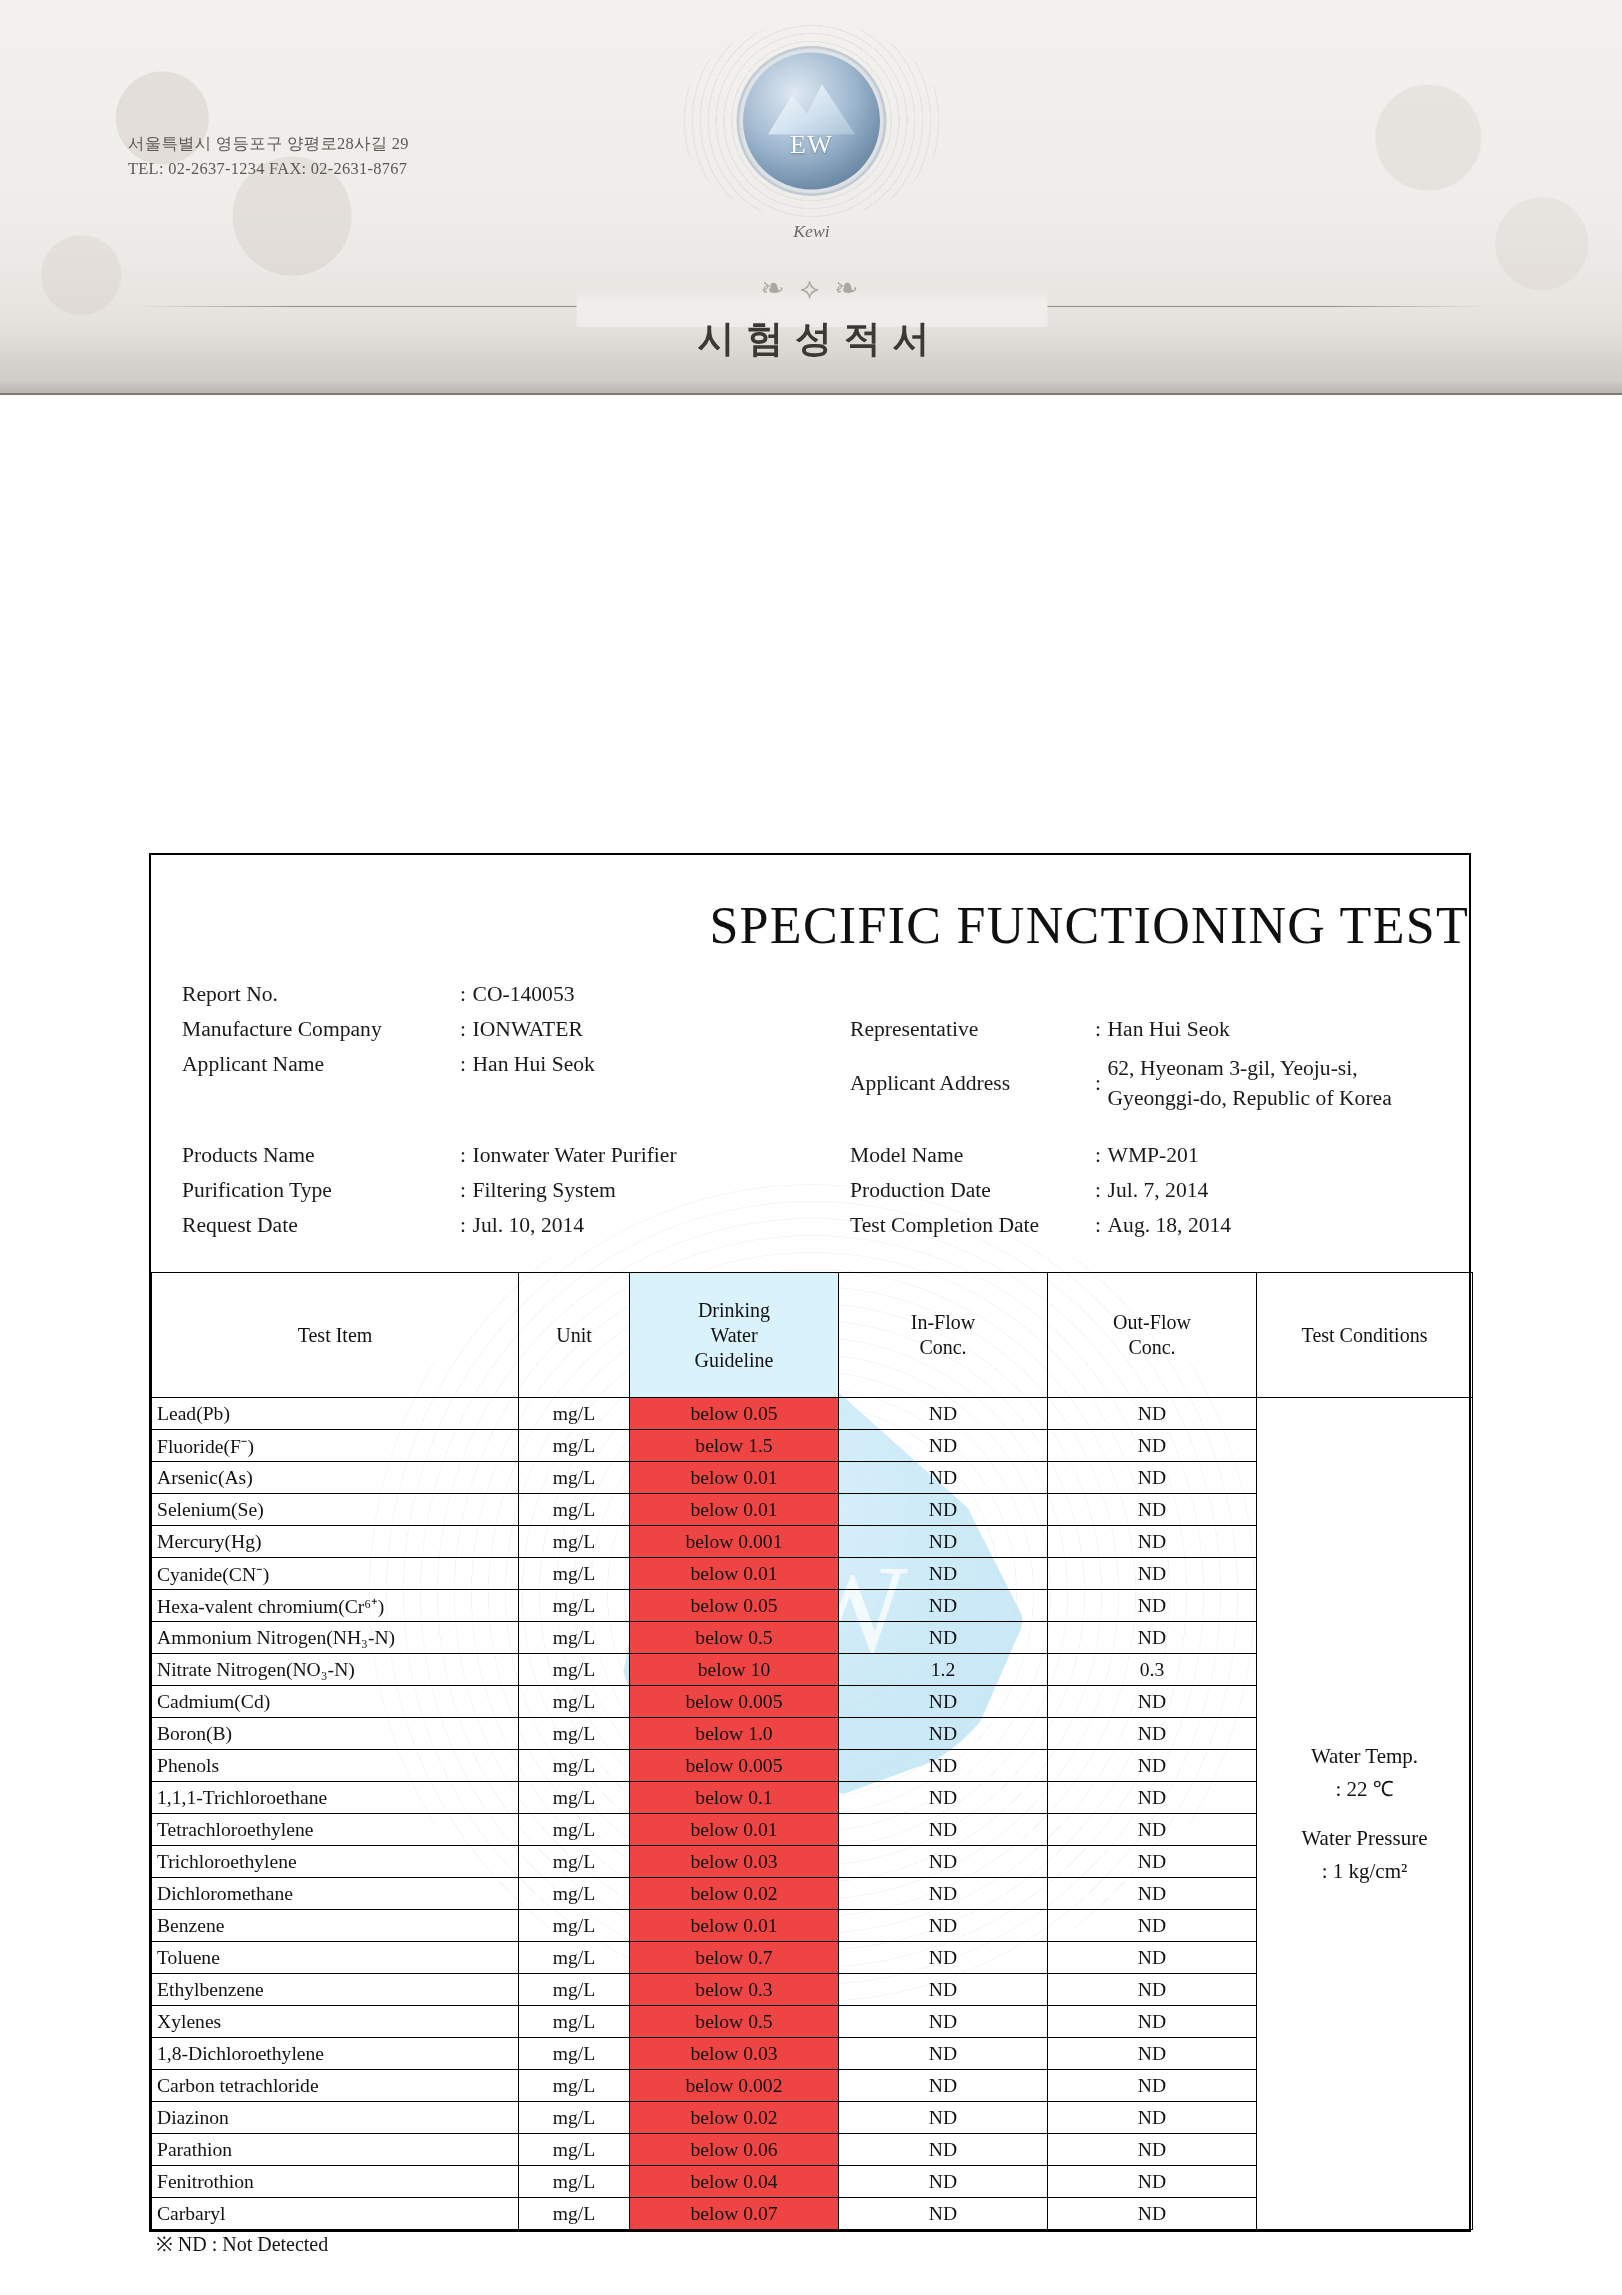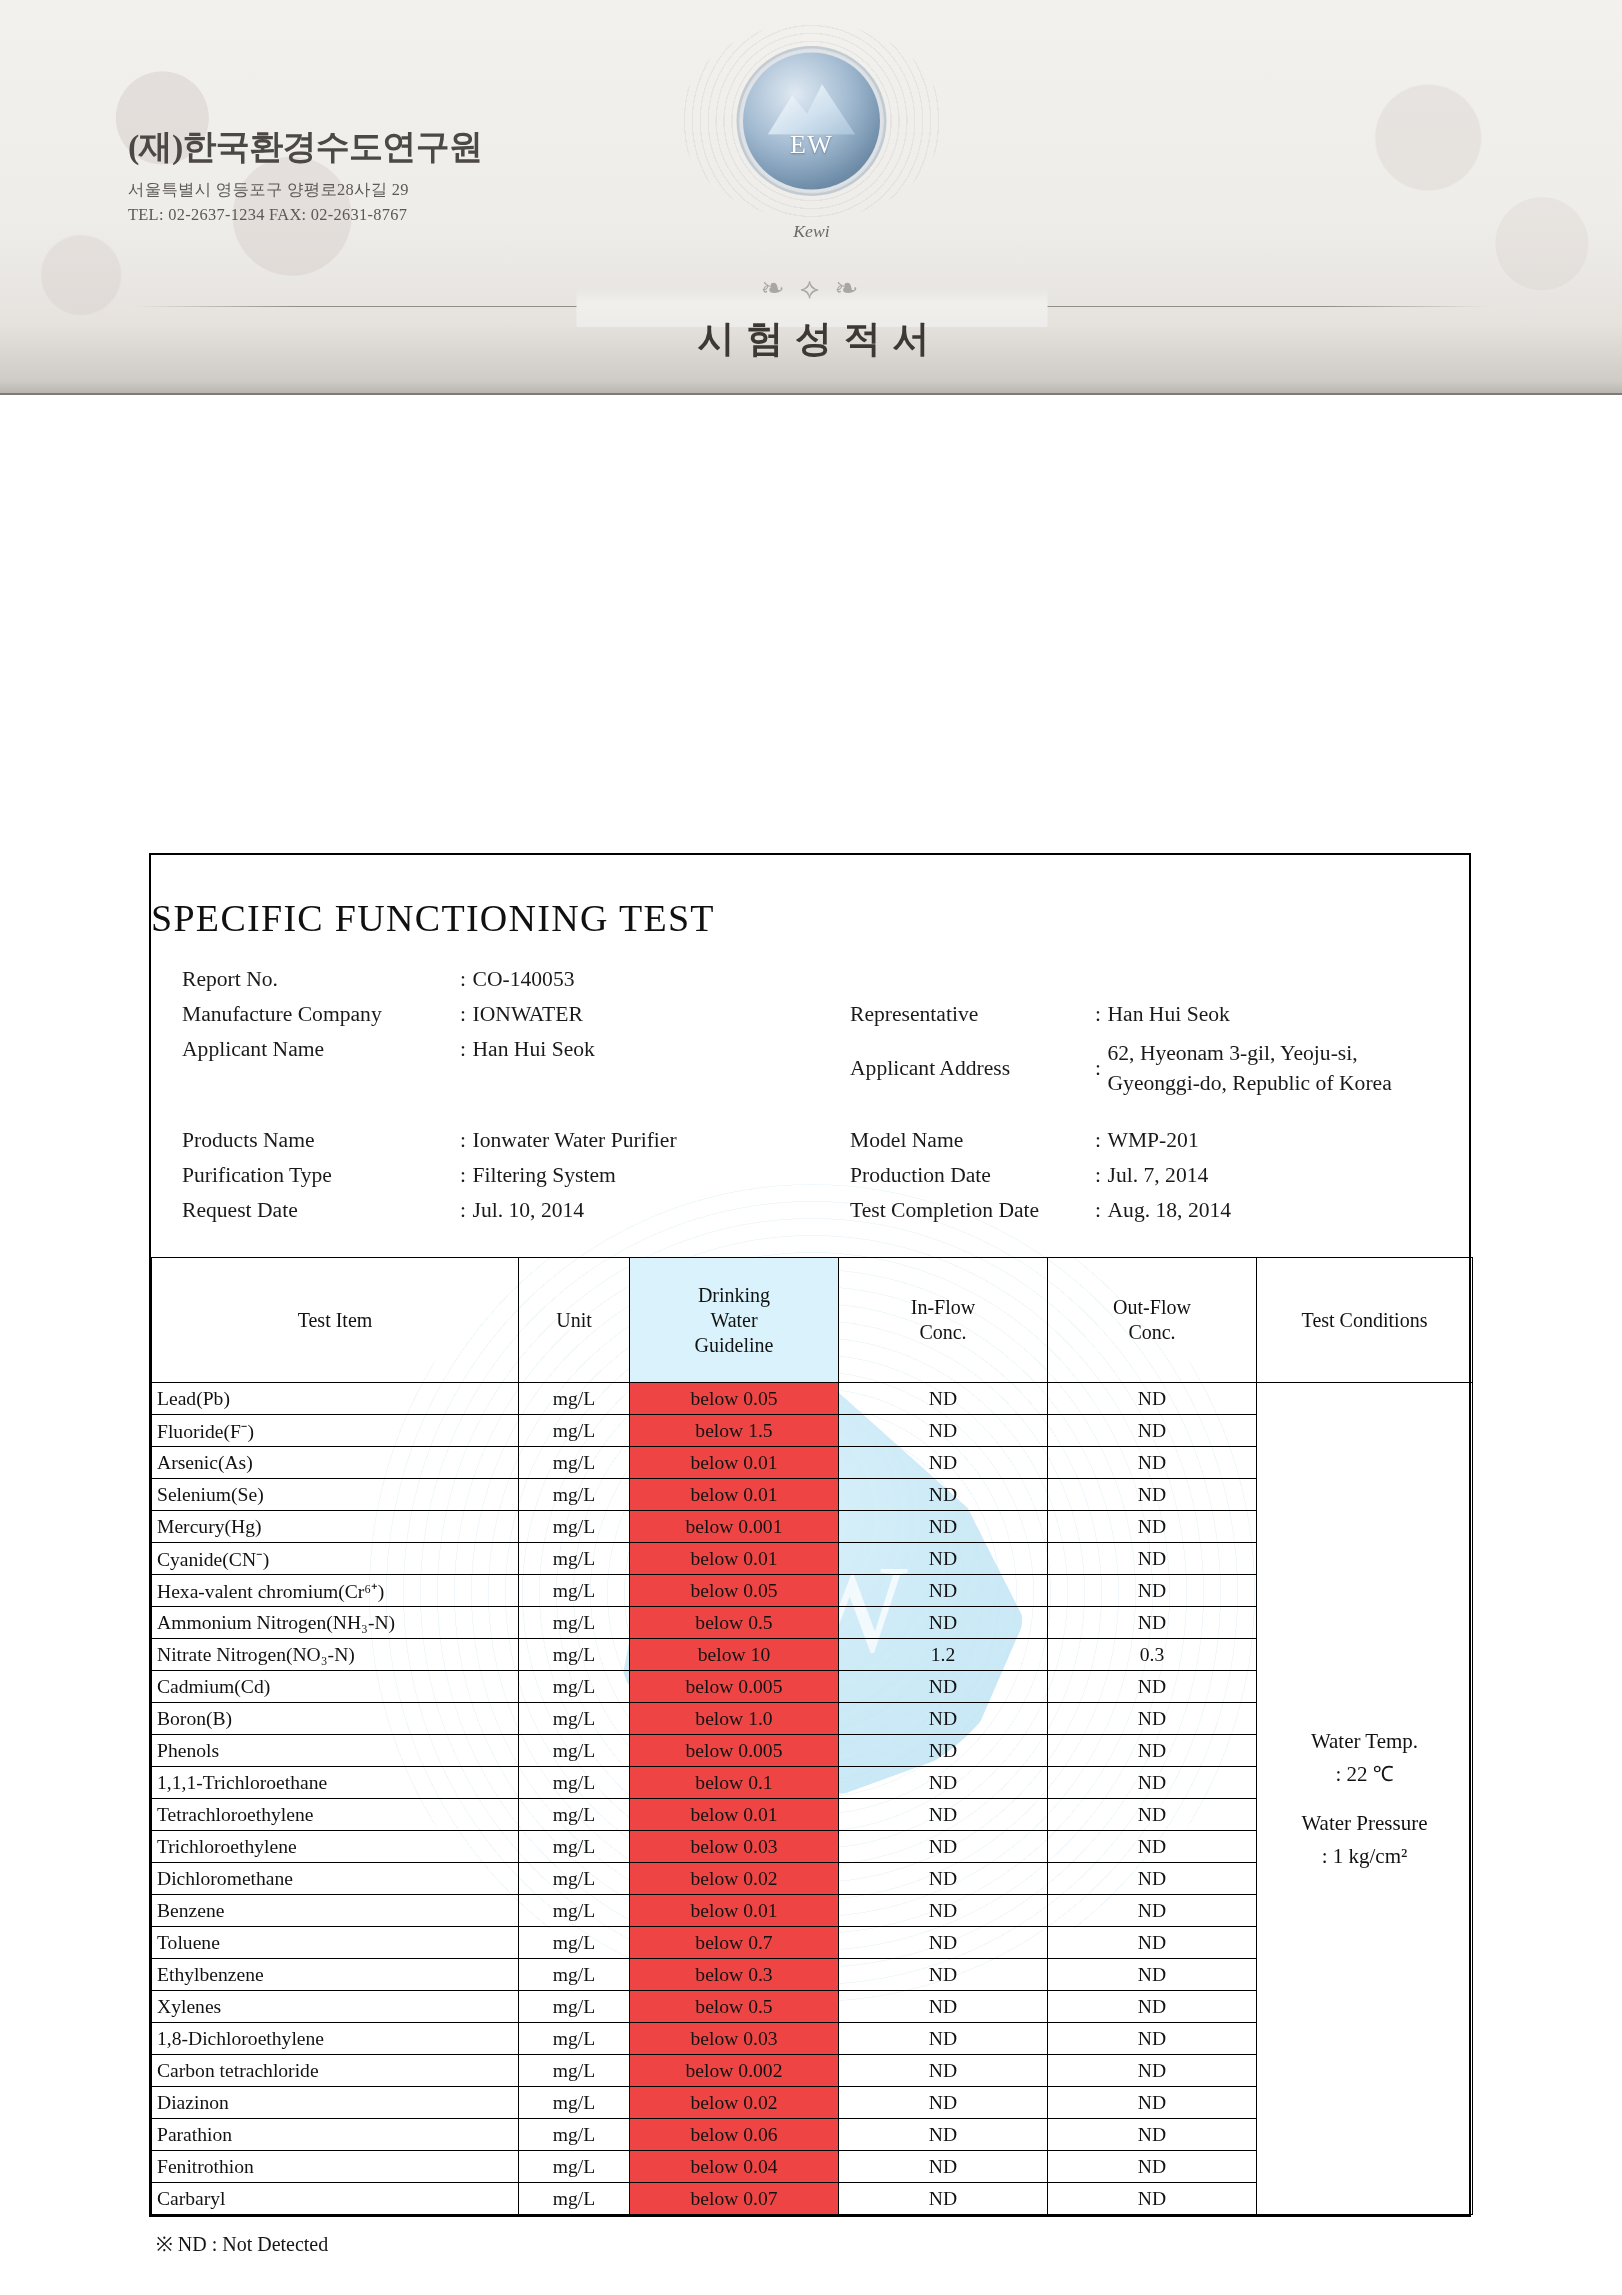--- a/index.html
+++ b/index.html
@@ -247,22 +247,22 @@
   .cert-box {
     position: absolute;
     left: 149px;
     top: 458px;
     width: 1322px;
     border: 2px solid #000;
     background: transparent;
     box-sizing: border-box;
   }
   .cert-title {
-    text-align: left;
-    font-size: 38px;
+    text-align: right;
+    font-size: 52px;
     letter-spacing: 1.3px;
     padding: 41px 0 17px 0;
     color: #101010;
   }
 
   .info-block {
     padding: 11.8px 31px 22px 31px;
     font-size: 21.6px;
     line-height: 1.0;
   }
@@ -352,21 +352,20 @@
     font-size: 20px;
     color: #151515;
   }
 </style>
 </head>
 <body>
 
 <div class="header-band">
 
   <div class="kr-org">
-    <div class="kr-name">(재)한국환경수도연구원</div>
     <div class="kr-addr">서울특별시 영등포구 양평로28사길 29</div>
     <div class="kr-tel">TEL: 02-2637-1234 FAX: 02-2631-8767</div>
   </div>
 
   <div class="emblem">
     <div class="guilloche"></div>
     <div class="ring-wrap">
       <div class="ring">
         <div class="mountain"></div>
         <div class="ew-text">EW</div>

